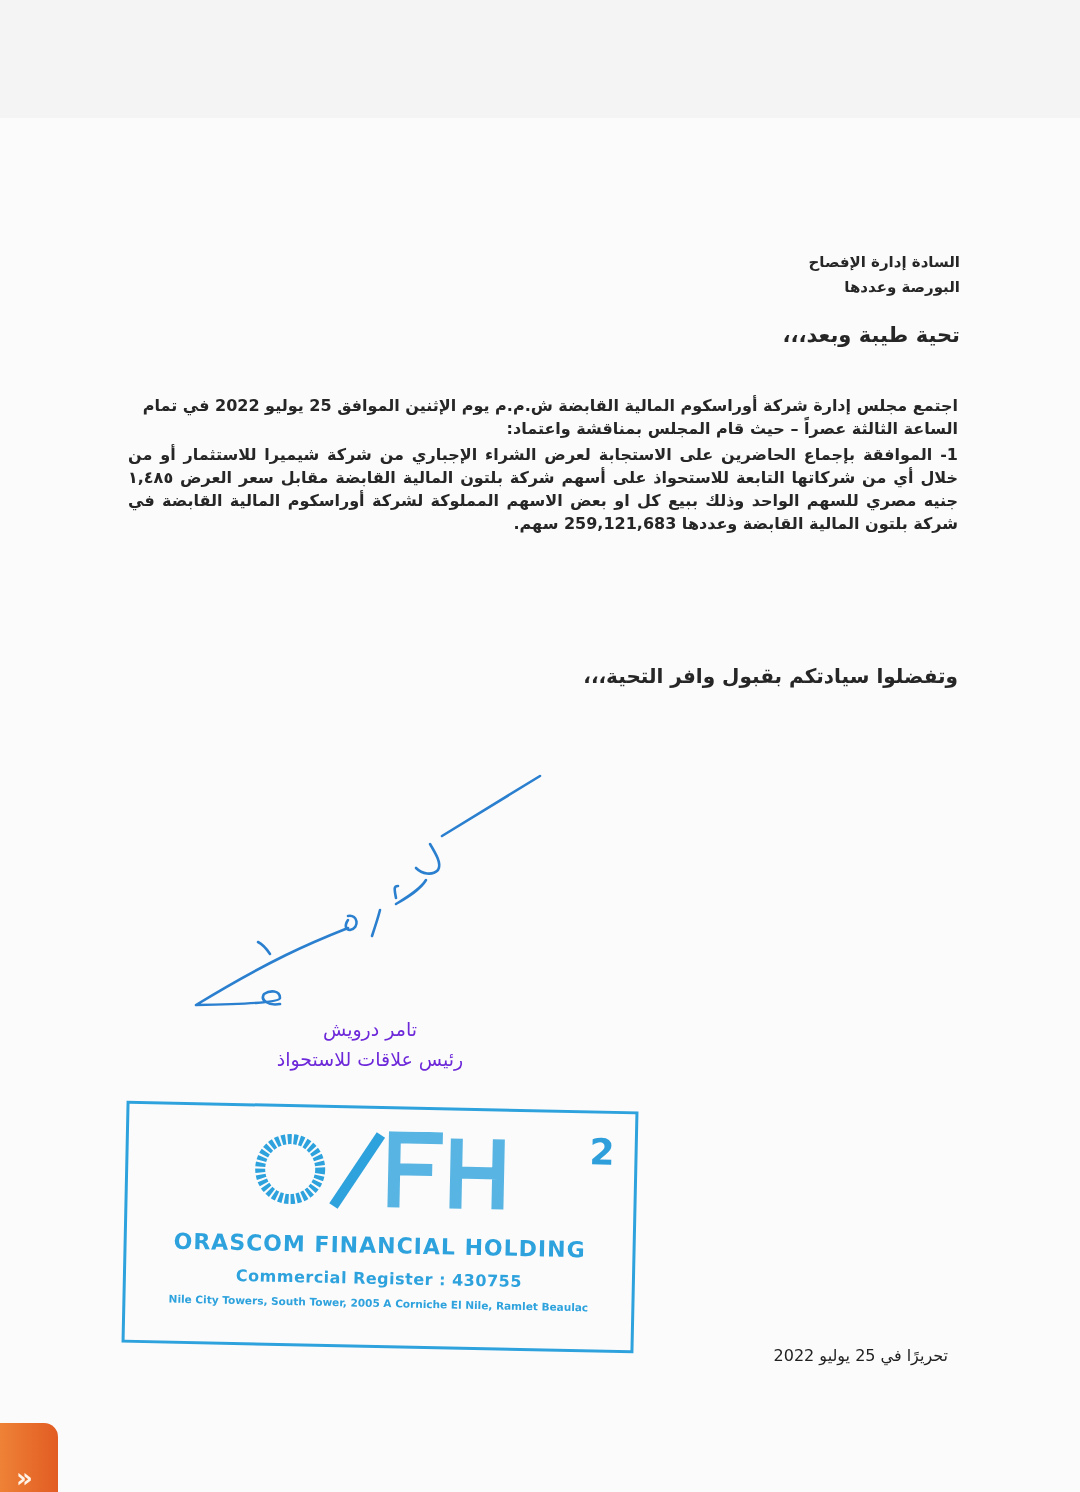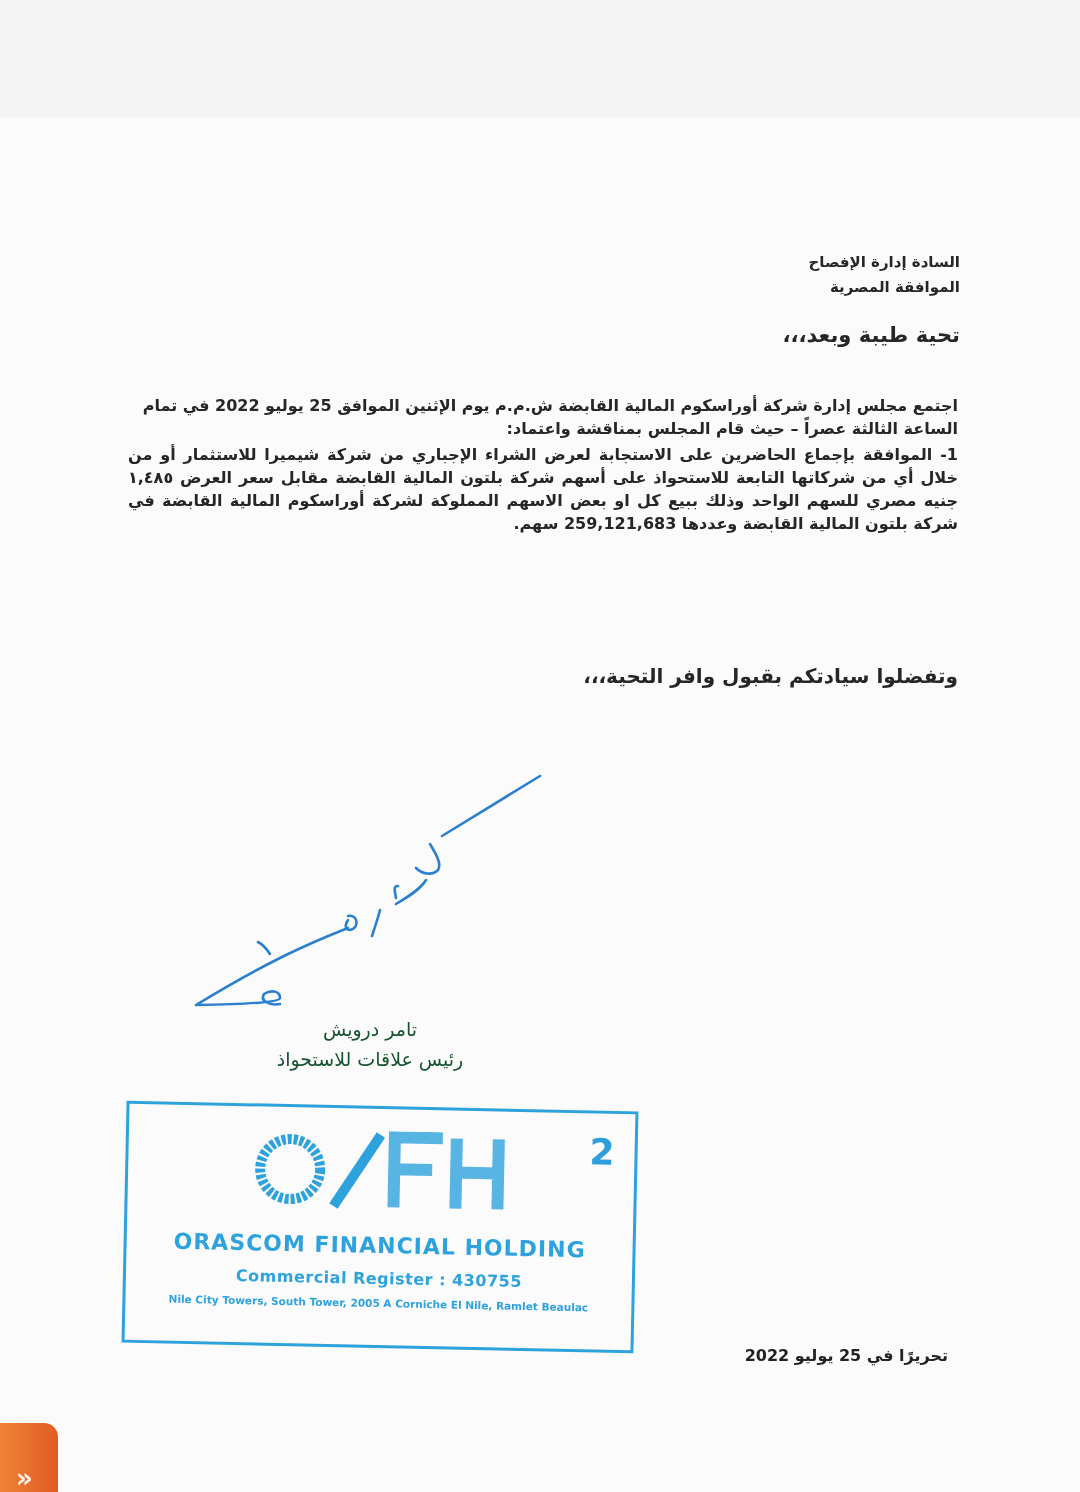--- a/index.html
+++ b/index.html
@@ -16,48 +16,48 @@
     }
     .ar { direction: rtl; text-align: right; position: absolute; font-family: "DejaVu Sans", sans-serif; }
     .addr { right: 120px; top: 132px; font-size: 15px; font-weight: bold; line-height: 25px; color: #262626; }
     .greet { right: 120px; top: 205px; font-size: 21px; font-weight: bold; color: #262626; }
     .para { right: 122px; width: 830px; font-size: 16px; font-weight: bold; line-height: 23px; color: #262626; }
     .p1 { top: 276px; }
     .p2 { top: 325px; text-align: justify; text-align-last: right; }
     .p3 { top: 440px; }
     .closing { right: 122px; top: 546px; font-size: 20px; font-weight: bold; color: #262626; }
     .signature { position: absolute; left: 180px; top: 650px; width: 380px; height: 250px; }
-    .signer { position: absolute; left: 240px; top: 896px; width: 260px; text-align: center; direction: rtl; font-size: 19px; line-height: 30px; color: #14532d; }
+    .signer { position: absolute; left: 240px; top: 896px; width: 260px; text-align: center; direction: rtl; font-size: 19px; line-height: 30px; color: #6d28d9; }
     .stamp {
       position: absolute; left: 124px; top: 988px; width: 506px; height: 236px;
       border: 3px solid #2ea2dd; transform: rotate(1.2deg); color: #2ea2dd;
       font-family: "DejaVu Sans", sans-serif;
     }
     .stamp .logo { position: absolute; left: 124px; top: 22px; width: 260px; height: 80px; }
     .stamp .num { position: absolute; right: 20px; top: 18px; font-size: 36px; font-weight: bold; color: #2e9fdb; }
     .stamp .name { position: absolute; left: 0; right: 0; top: 124px; text-align: center; font-size: 22px; letter-spacing: 1px; font-weight: bold; }
     .stamp .reg { position: absolute; left: 0; right: 0; top: 160px; text-align: center; font-size: 16px; font-weight: bold; letter-spacing: 0.5px; }
     .stamp .address { position: absolute; left: 10px; right: 10px; top: 188px; text-align: center; font-size: 10.5px; font-weight: bold; white-space: nowrap; }
-    .date { right: 132px; top: 1228px; font-size: 16px; font-weight: bold; color: #222; }
+    .date { right: 132px; top: 1228px; font-size: 16px; font-weight: normal; color: #222; }
     .side-btn {
       position: absolute; left: 0; top: 1423px; width: 58px; height: 69px;
       background: linear-gradient(90deg, #ee8236, #e25c23);
       border-top-right-radius: 14px; cursor: pointer;
     }
     .side-btn .chev { position: absolute; left: 16px; top: 42px; color: #fff3e8; font-size: 26px; line-height: 26px; font-weight: bold; }
   </style>
 </head>
 <body>
 
 <div class="top-band"></div>
 
 <div class="page">
   <div class="ar addr">
     <div>السادة إدارة الإفصاح</div>
-    <div>الموافقة المصرية</div>
+    <div>البورصة وعددها</div>
   </div>
 
   <div class="ar greet">تحية طيبة وبعد،،،</div>
 
   <div class="ar para p1">اجتمع مجلس إدارة شركة أوراسكوم المالية القابضة ش.م.م يوم الإثنين الموافق 25 يوليو 2022 في تمام الساعة الثالثة عصراً – حيث قام المجلس بمناقشة واعتماد:</div>
   <div class="ar para p2">1- الموافقة بإجماع الحاضرين على الاستجابة لعرض الشراء الإجباري من شركة شيميرا للاستثمار أو من خلال أي من شركاتها التابعة للاستحواذ على أسهم شركة بلتون المالية القابضة مقابل سعر العرض ١,٤٨٥ جنيه مصري للسهم الواحد وذلك ببيع كل او بعض الاسهم المملوكة لشركة أوراسكوم المالية القابضة في شركة بلتون المالية القابضة وعددها 259,121,683 سهم.</div>
 
   <div class="ar closing">وتفضلوا سيادتكم بقبول وافر التحية،،،</div>
 
   <svg class="signature" viewBox="0 0 380 250">

